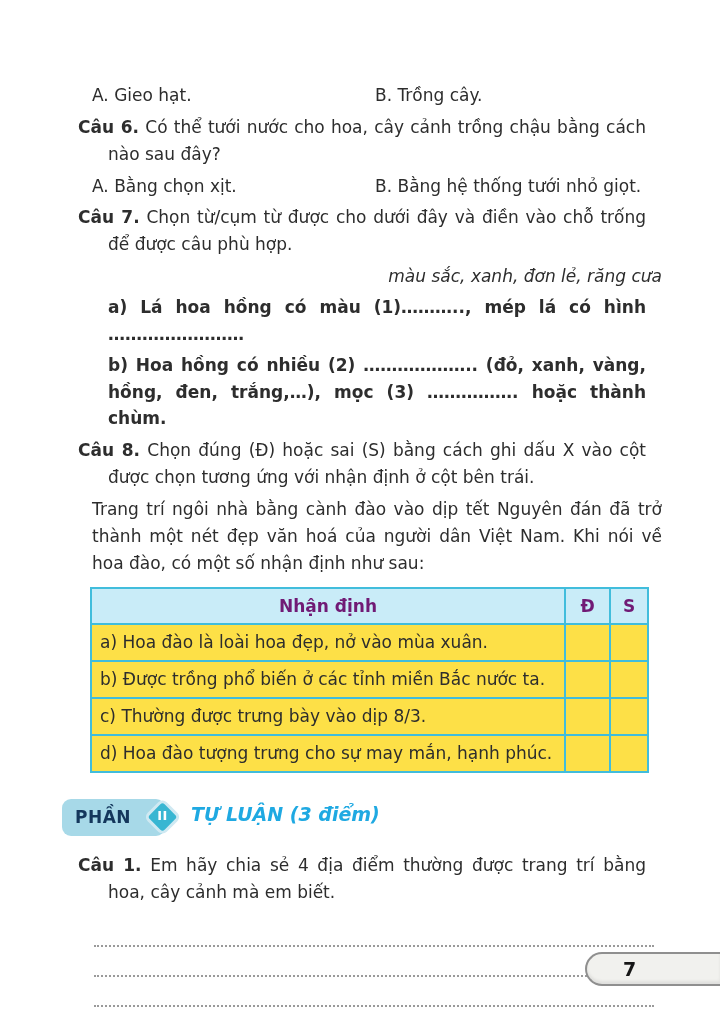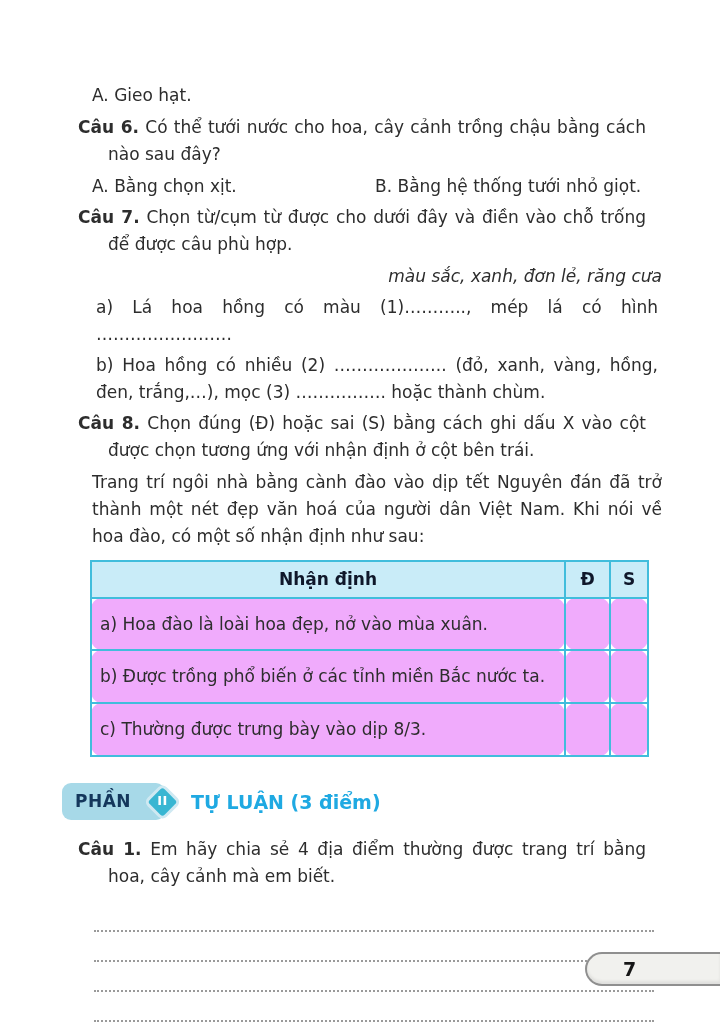--- a/index.html
+++ b/index.html
@@ -31,58 +31,58 @@
   }
   .q .qlabel { font-weight:bold; }
   .wordbank {
     font-style:italic;
     text-align:right;
     margin:4px 0;
   }
   .fill {
     padding-left:30px;
     text-align:justify;
-    margin:4px 4px;
+    margin:4px 16px;
+    font-weight:bold;
   }
   .para {
     padding-left:30px;
     text-align:justify;
     margin:4px 0;
   }
   
   .dstable {
     border-collapse:collapse;
     width:557px;
     margin:10px 0 0 28px;
     table-layout:fixed;
   }
   .dstable th, .dstable td {
     border:2px solid #41bddc;
   }
   .dstable th {
     background:#c9ecf8;
-    color:#0f172a;
+    color:#701a75;
     font-weight:bold;
     font-size:17px;
     padding:4px 6px;
     text-align:center;
   }
   .dstable td {
-    background:#f0abfc;
-    padding:12px 8px;
+    background:#fde047;
+    padding:4px 8px;
     height:33px;
     font-size:17px;
-    border-radius:11px;
   }
   .col-state { width:474px; }
   .col-d { width:45px; }
   .col-s { width:38px; }
   
   .part-row {
-    display:flex; align-items:center;
+    display:flex; align-items:flex-start;
     margin:26px 0 16px 0;
   }
   .badge {
     position:relative;
     background:#a7d9e8;
     color:#14375c;
     font-weight:bold;
     font-size:17px;
     letter-spacing:.5px;
     padding:5px 34px 5px 13px;
@@ -102,20 +102,21 @@
     transform:rotate(-45deg);
     color:#ffffff;
     font-weight:bold;
     font-size:13px;
   }
   .part-title {
     color:#1fa9e2;
     font-weight:bold;
     font-size:19px;
     margin-left:26px;
+    font-style:italic;
   }
   
   .ansline {
     margin-left:32px;
     width:560px;
     height:30px;
     border-bottom:2px dotted #9a9a9a;
   }
   .ansline.first { margin-top:12px; }
   
@@ -138,20 +139,21 @@
   }
 </style>
 </head>
 <body>
 
 <div class="page">
   <div class="content">
 
     <div class="opts">
       <span class="o1">A. Gieo hạt.</span>
+      <span class="o2">B. Trồng cây.</span>
     </div>
 
     <p class="q"><span class="qlabel">Câu 6.</span> <span>Có thể tưới nước cho hoa, cây cảnh trồng chậu bằng cách nào sau đây?</span></p>
     <div class="opts">
       <span class="o1">A. Bằng chọn xịt.</span>
       <span class="o2">B. Bằng hệ thống tưới nhỏ giọt.</span>
     </div>
 
     <p class="q"><span class="qlabel">Câu 7.</span> <span>Chọn từ/cụm từ được cho dưới đây và điền vào chỗ trống để được câu phù hợp.</span></p>
     <p class="wordbank">màu sắc, xanh, đơn lẻ, răng cưa</p>
@@ -180,20 +182,25 @@
           <td></td>
           <td></td>
         </tr>
         <tr>
           <td>b) Được trồng phổ biến ở các tỉnh miền Bắc nước ta.</td>
           <td></td>
           <td></td>
         </tr>
         <tr>
           <td>c) Thường được trưng bày vào dịp 8/3.</td>
+          <td></td>
+          <td></td>
+        </tr>
+        <tr>
+          <td>d) Hoa đào tượng trưng cho sự may mắn, hạnh phúc.</td>
           <td></td>
           <td></td>
         </tr>
       </tbody>
     </table>
 
     <div class="part-row">
       <span class="badge">
         <span>PHẦN</span>
         <span class="diamond">

